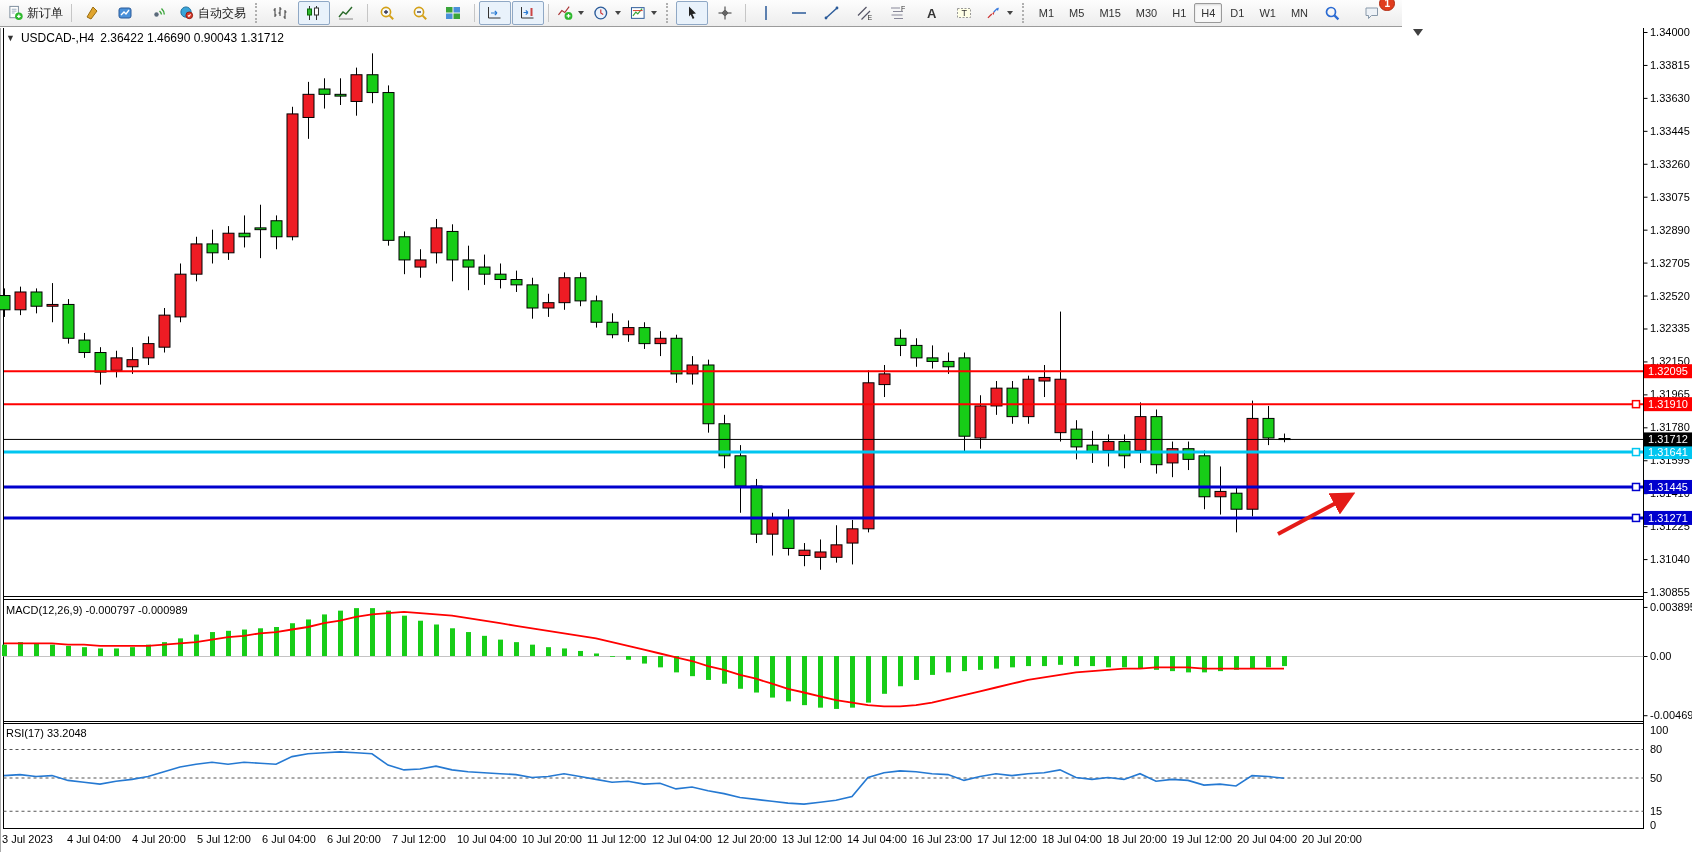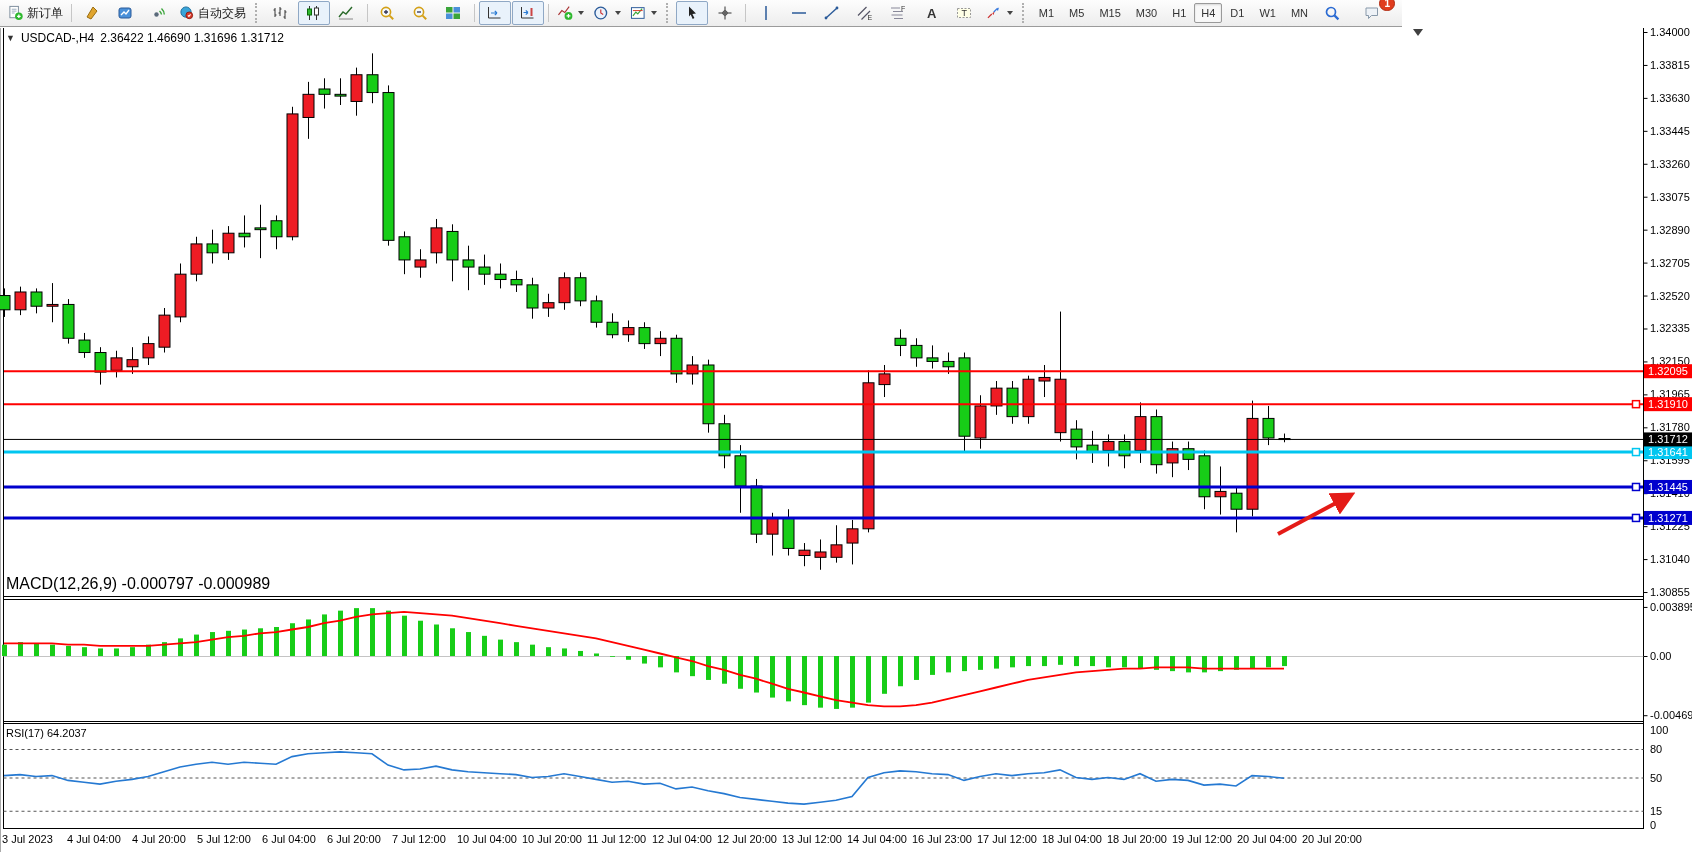--- a/index.html
+++ b/index.html
@@ -22,21 +22,21 @@
   #tb-right{margin-left:auto;display:flex;align-items:center;gap:8px;padding-right:10px;}
   #chat-wrap{position:relative;}
   #chat-badge{position:absolute;top:-6px;right:-8px;background:#e03c1e;color:#fff;font-size:10px;
     border-radius:8px;padding:1px 4px;border:1px solid #b02a10;font-weight:bold;}
   
   #chart{position:absolute;left:0;top:28px;width:1692px;height:824px;background:#fff;}
   #plot-svg{position:absolute;left:0;top:0;z-index:1;}
   .ovl{position:absolute;z-index:2;font-size:12px;color:#000;white-space:nowrap;}
   #title-row{left:6px;top:3px;display:flex;align-items:center;gap:6px;}
   #title-row .tri{font-size:9px;color:#333;}
-  #macd-label{left:6px;top:547px;font-size:16px;}
+  #macd-label{left:6px;top:576px;font-size:11px;}
   #rsi-label{left:6px;top:699px;font-size:11px;}
 </style>
 </head>
 <body>
 
 <div id="toolbar">
     <div class="tb-btn">
       <svg width="17" height="16" viewBox="0 0 17 16">
         <rect x="2" y="1" width="9" height="12" fill="#fff" stroke="#7a8a9a"></rect>
         <path d="M4 4h5M4 6h5M4 8h3" stroke="#9ab" fill="none"></path>
@@ -596,28 +596,28 @@
       </defs>
       <line x1="1278" y1="534" x2="1349" y2="496" stroke="#e41b17" stroke-width="4" marker-end="url(#ah)"></line>
     </svg>
 
   <div class="ovl" id="title-row">
     <span class="tri">▼</span>
     <span>USDCAD-,H4</span>
     <span>
       <span>2.36422</span>
       <span>1.46690</span>
-      <span>1.31696</span>
+      <span>0.90043</span>
       <span>1.31712</span>
     </span>
   </div>
 
   <div class="ovl" id="macd-label">
     <span>MACD(12,26,9)</span>
     <span>-0.000797</span>
     <span>-0.000989</span>
   </div>
 
   <div class="ovl" id="rsi-label">
     <span>RSI(17)</span>
-    <span>64.2037</span>
+    <span>33.2048</span>
   </div>
 </div>
 
 </body></html>

